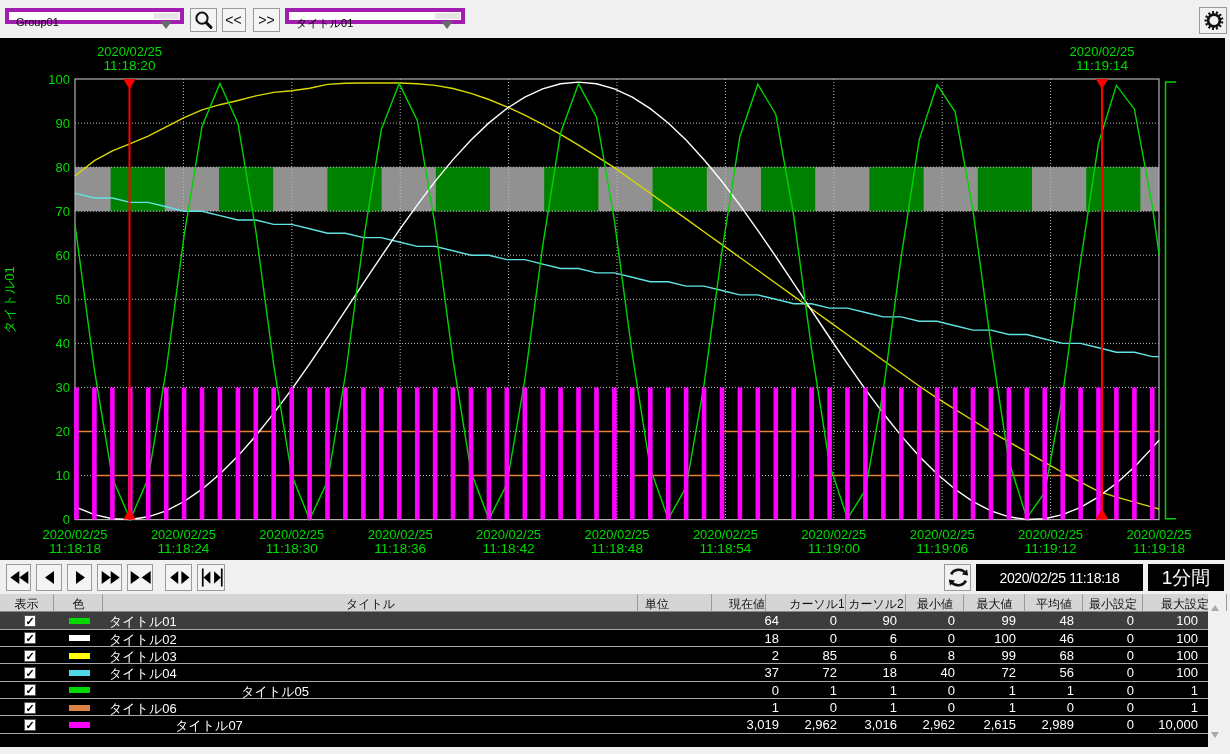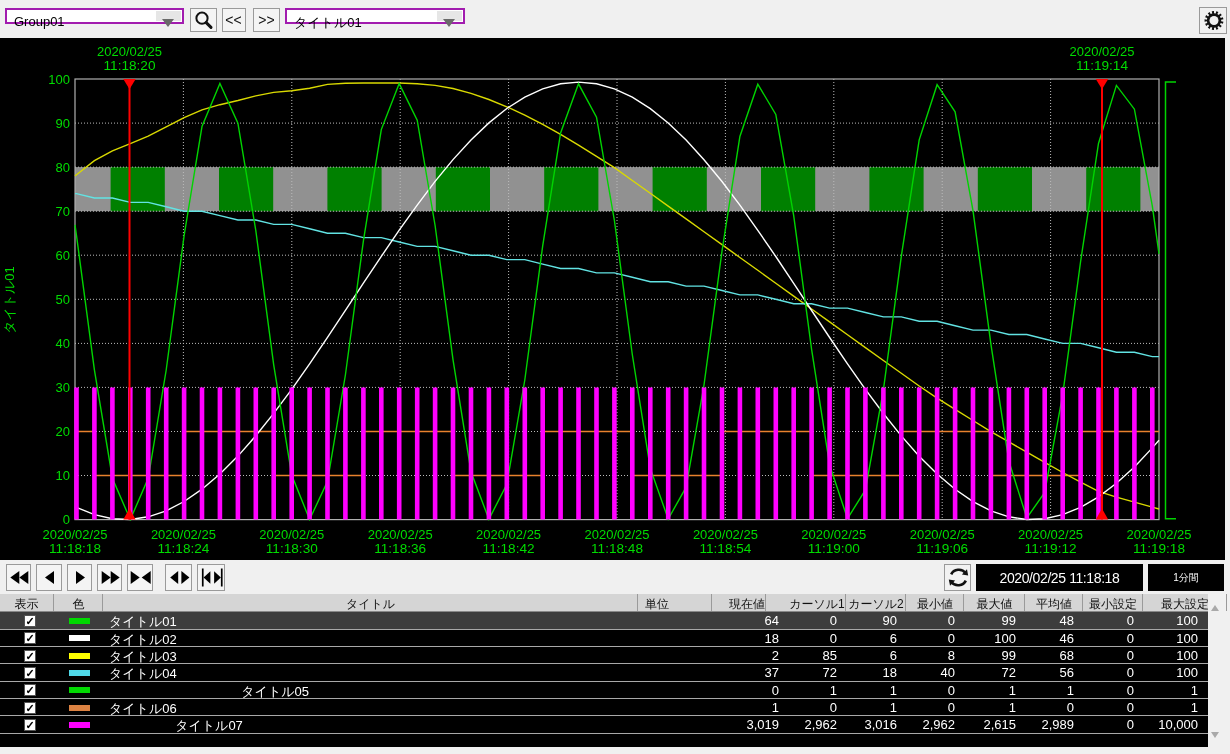--- a/index.html
+++ b/index.html
@@ -1,22 +1,22 @@
 <!DOCTYPE html>
 <html><head><meta charset="utf-8">
 <style>
 *{margin:0;padding:0;box-sizing:border-box}
 body{width:1230px;height:754px;background:#f0f0f0;font-family:"Liberation Sans",sans-serif;position:relative;overflow:hidden}
-.combo{position:absolute;top:8px;height:16px;background:#fff;border:2px solid #a21caf;font-size:13px;color:#000}
+.combo{position:absolute;top:8px;height:16px;background:#fff;border:4px solid #a21caf;font-size:11px;color:#000}
 .combo .tx{position:absolute;left:7px;top:4px}
 .combo .ar{position:absolute;right:1px;top:1px;bottom:1px;width:25px;background:#e6e6e6}
 .combo .ar:after{content:"";position:absolute;left:6px;top:8px;border:6px solid transparent;border-top:8px solid #6a6a6a}
 .btn{position:absolute;top:8px;height:24px;background:#f4f4f4;border:1px solid #9a9a9a;display:flex;align-items:center;justify-content:center;font-size:14px;color:#111}
 .navbtn{position:absolute;top:564px;height:27px;background:#f4f4f4;border:1px solid #9a9a9a;display:flex;align-items:center;justify-content:center}
-.blackbox{position:absolute;top:564px;height:27px;background:#000;color:#fff;font-size:10px;display:flex;align-items:center;justify-content:center}
+.blackbox{position:absolute;top:564px;height:27px;background:#000;color:#fff;font-size:19px;display:flex;align-items:center;justify-content:center}
 .hc{position:absolute;top:0;height:17px;border-right:1px solid #9a9a9a;font-size:12px;color:#111;text-align:center;padding-top:2px}
 .trow{position:absolute;left:0;width:1208px;height:17.35px;border-bottom:1px solid #a8a8a8;color:#fff;font-size:13px}
 .rc{position:absolute;top:1px;text-align:right}
 .cb{position:absolute;left:24px;top:2.5px;width:12px;height:12px;background:#fff;border:1px solid #555;color:#000;font-size:11px;line-height:10px;text-align:center;font-weight:bold}
 .sw{position:absolute;left:69px;top:5.5px;width:21px;height:6px}
 </style></head>
 <body>
 <div class="combo" style="left:5px;width:179px">
     <span class="tx">Group01</span>
     <span class="ar"></span>

